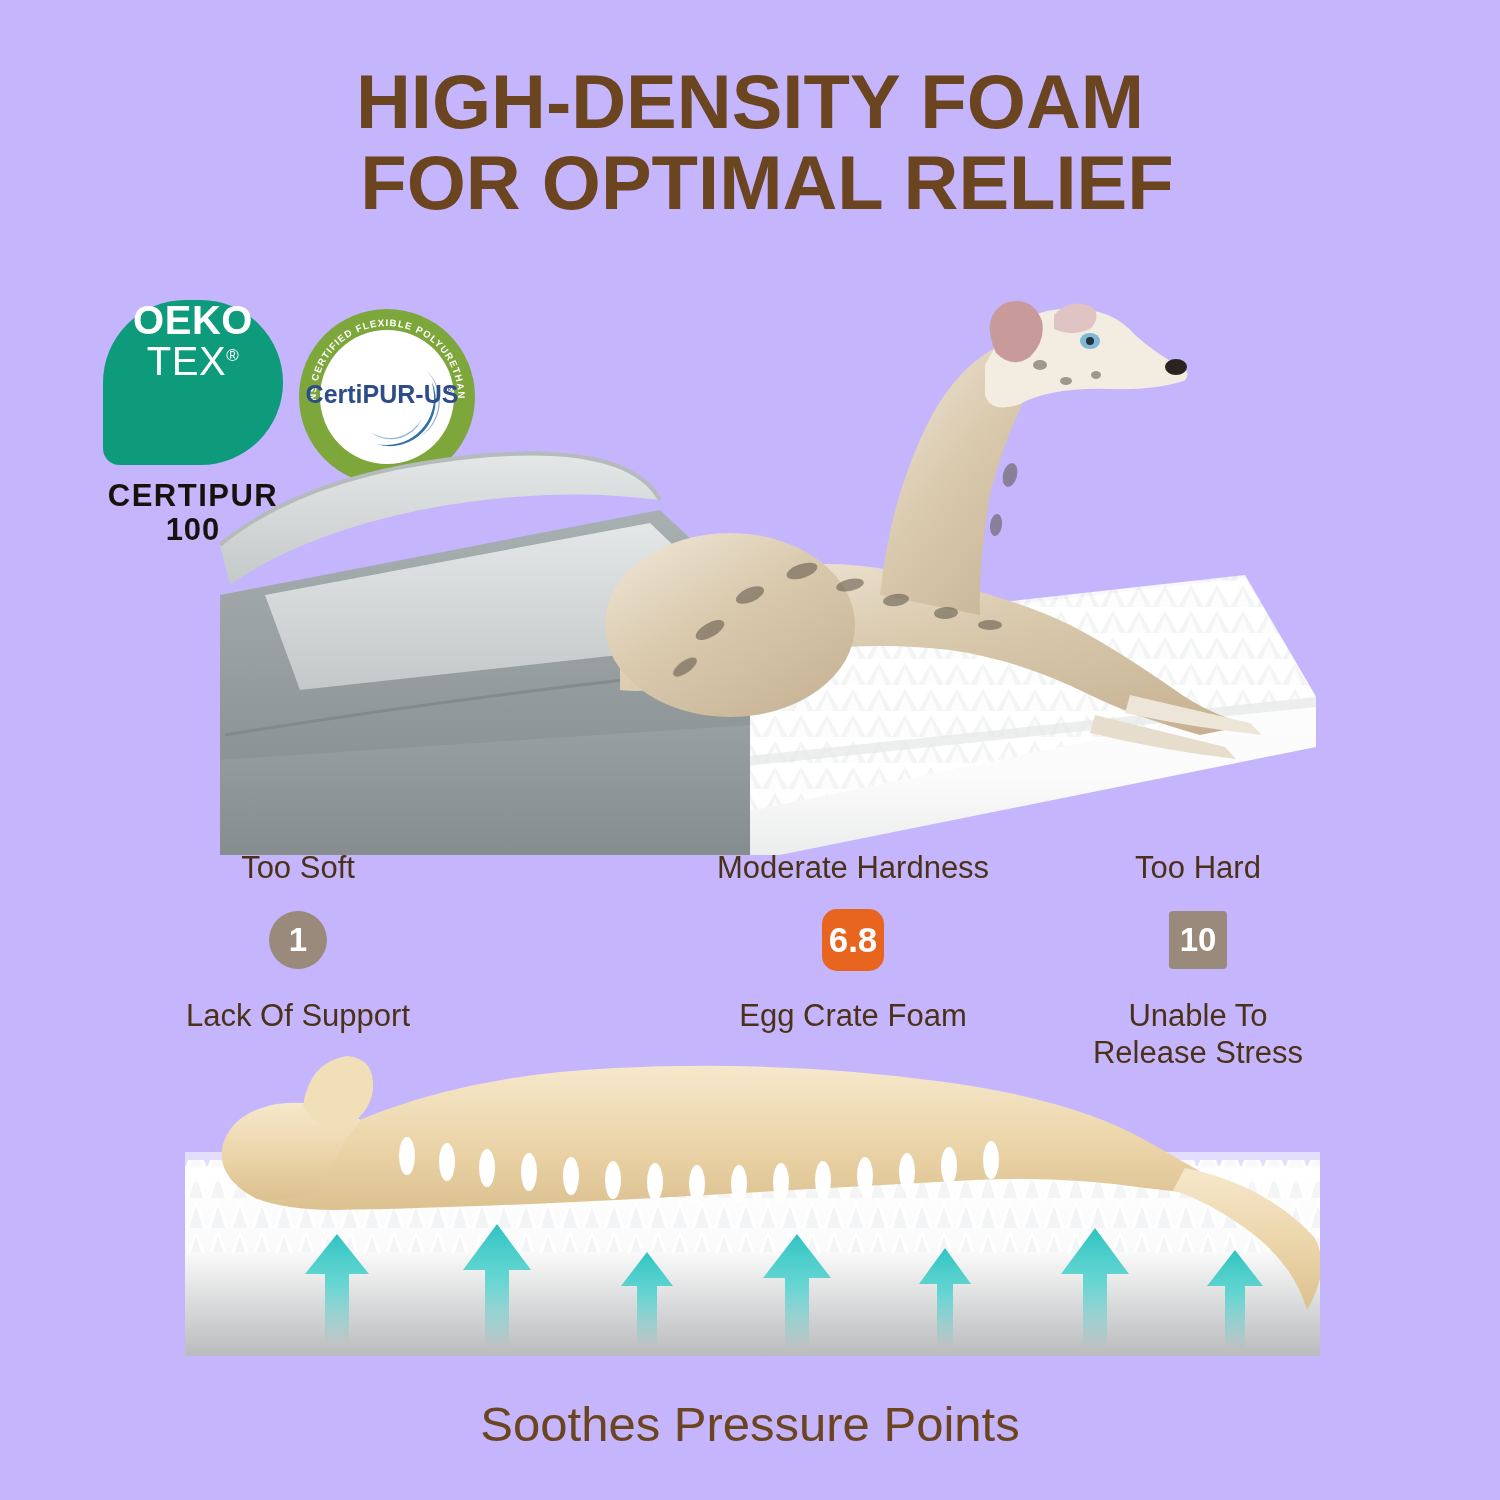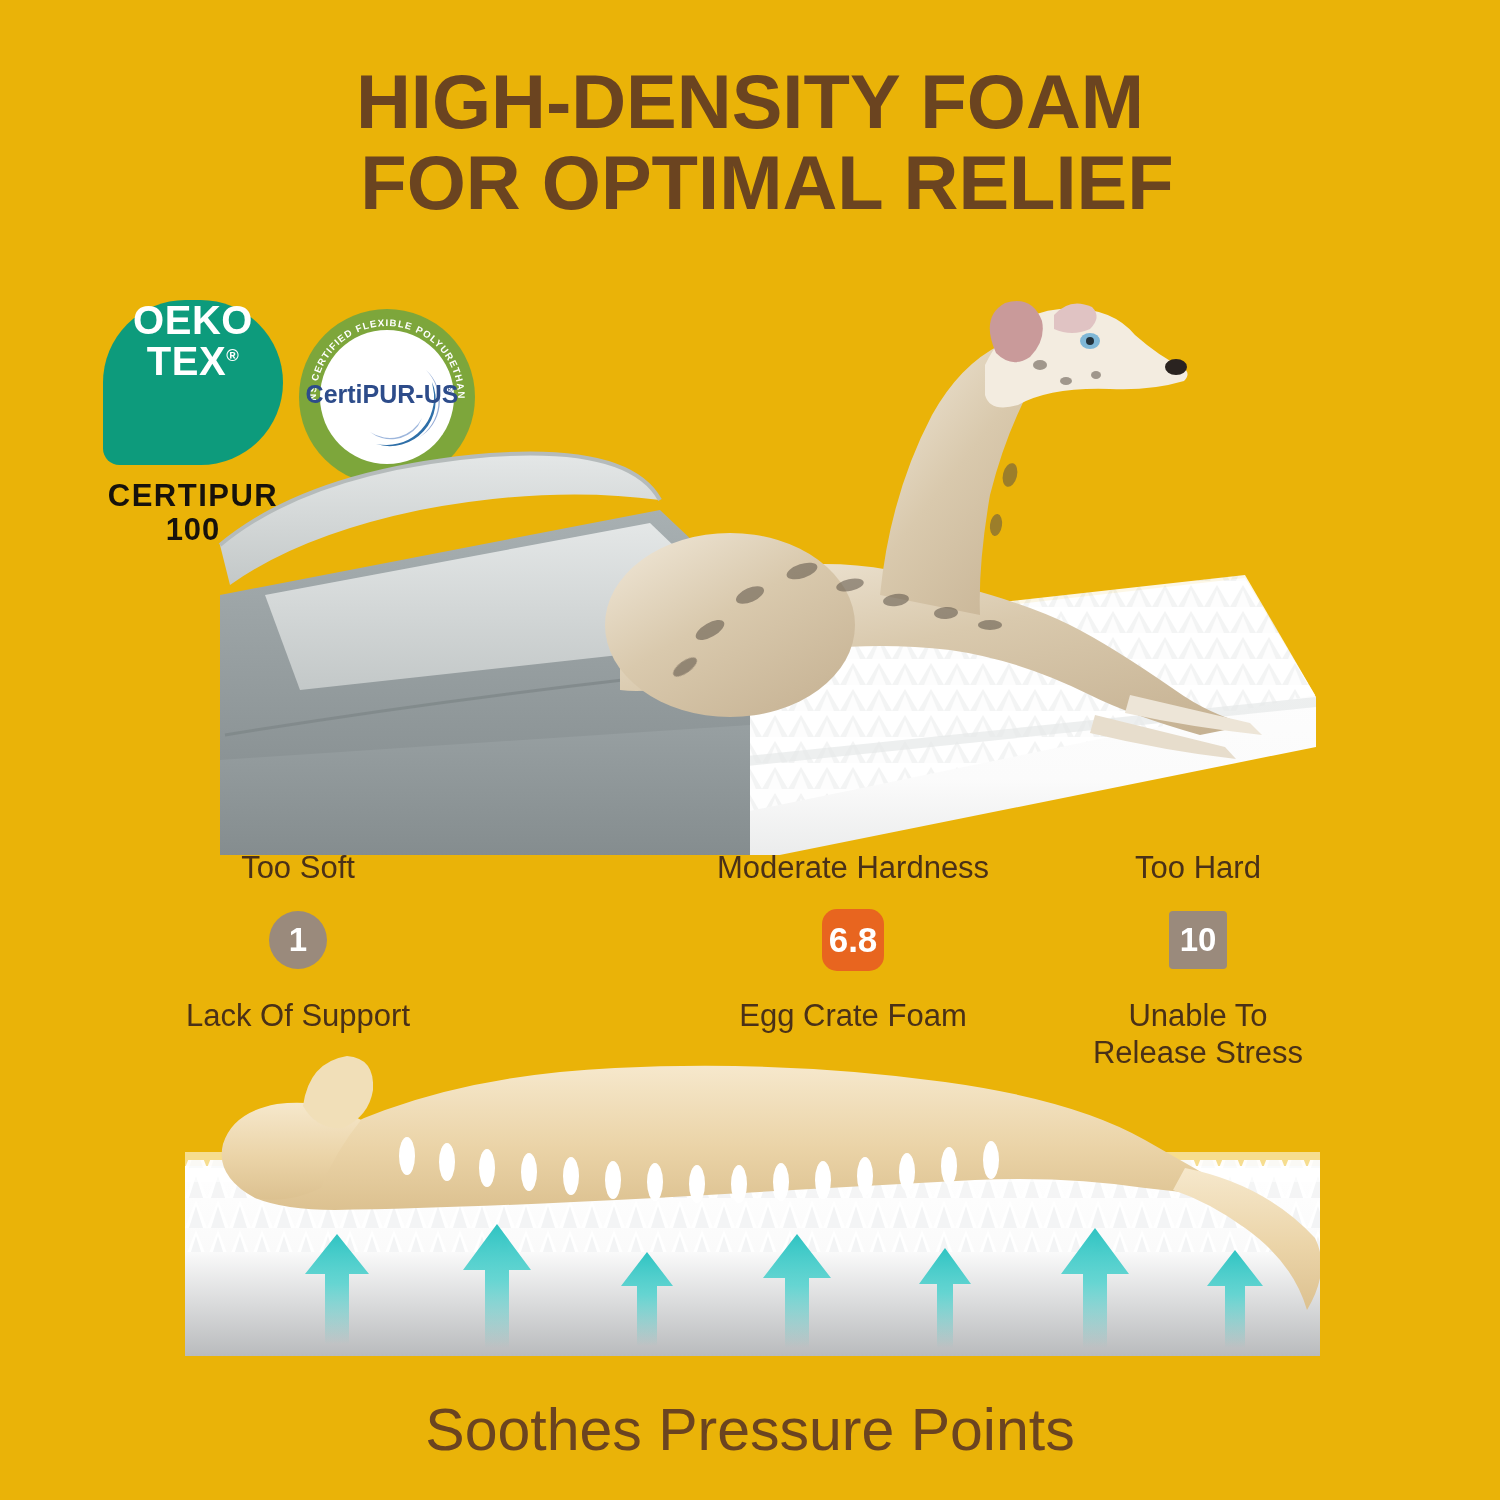--- a/index.html
+++ b/index.html
@@ -7,21 +7,21 @@
   html, body {
     width:1500px; height:1500px;
     background:#F8F5EE;
     font-family:"Liberation Sans", sans-serif;
     overflow:hidden;
   }
 
   #stage {
     position:relative;
     width:1500px; height:1500px;
-    background:#eab308;
+    background:#c4b5fd;
   }
 
   
   .title-block {
     position:absolute; left:0; top:62px; width:1500px;
     text-align:center;
     color:#6B4420;
     font-weight:700;
     letter-spacing:0.5px;
     line-height:1.06;
@@ -37,21 +37,21 @@
   }
   .oeko-drop {
     width:180px; height:165px; margin:0 auto;
     background:#0D9B7C;
     border-radius:90px 90px 90px 18px;
     display:flex; flex-direction:column;
     align-items:center; justify-content:flex-start;
     color:#ffffff;
   }
   .oeko-l1 { font-size:40px; font-weight:700; line-height:1.0; letter-spacing:0.5px; }
-  .oeko-l2 { font-size:40px; font-weight:700; line-height:1.05; letter-spacing:0.5px; }
+  .oeko-l2 { font-size:40px; font-weight:400; line-height:1.05; letter-spacing:0.5px; }
   .oeko-l2 sup { font-size:17px; vertical-align:super; }
   .oeko-std {
     margin-top:14px;
     color:#17120C;
     font-size:31px; font-weight:700;
     letter-spacing:1.5px; line-height:1.1;
   }
   .oeko-std .num { letter-spacing:1px; }
 
   
@@ -100,21 +100,21 @@
     position:absolute; left:185px; top:1048px;
     width:1135px; height:320px;
     overflow:hidden;
   }
   .photo-bottom svg { width:100%; height:100%; display:block; }
 
   
   .footer-caption {
     position:absolute; left:0; top:1396px; width:1500px;
     text-align:center;
-    color:#6B4420; font-size:59px; font-weight:400;
+    color:#6B4420; font-size:49px; font-weight:400;
   }
 </style>
 </head>
 <body>
 
 <div id="stage">
 
   <div class="title-block">
     <div class="title-line title-line-1">HIGH-DENSITY FOAM</div>
     <div class="title-line title-line-2">FOR OPTIMAL RELIEF</div>

